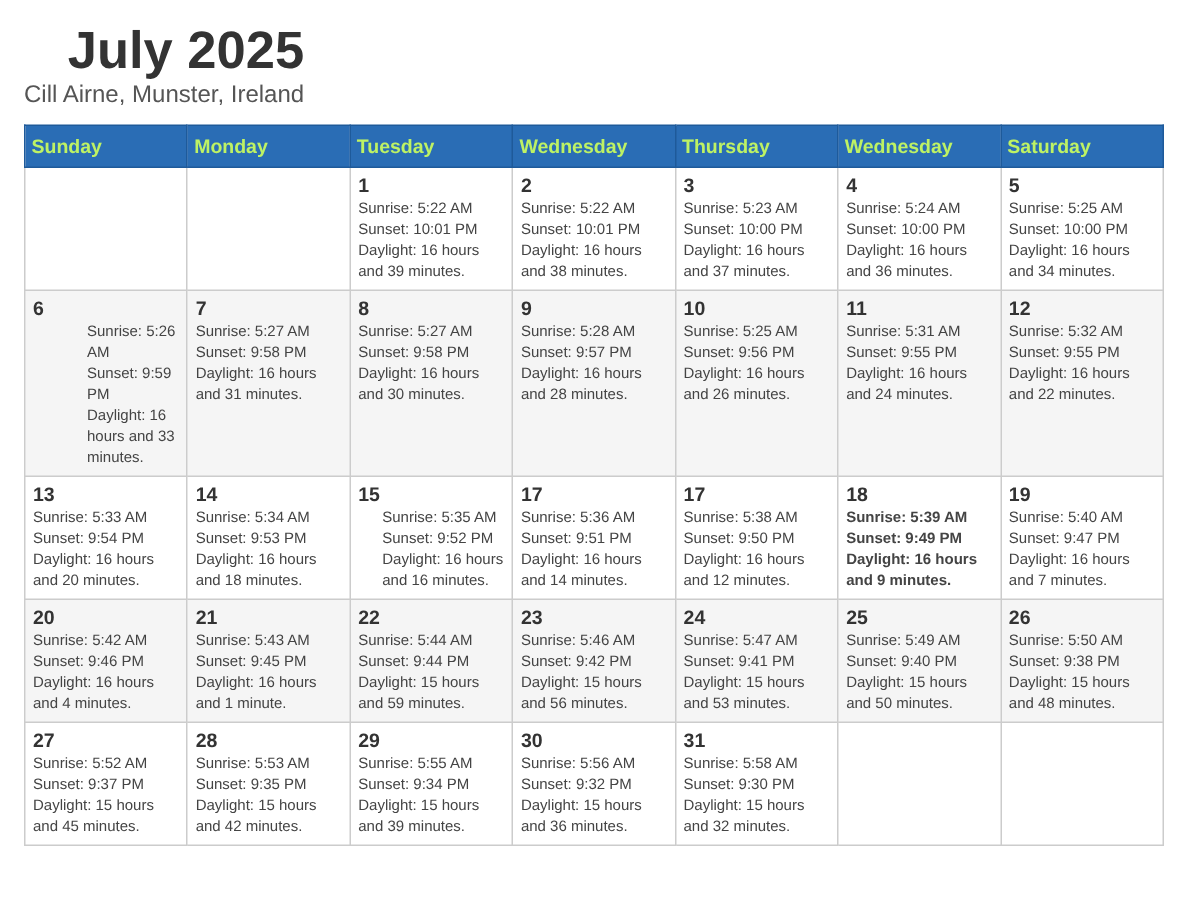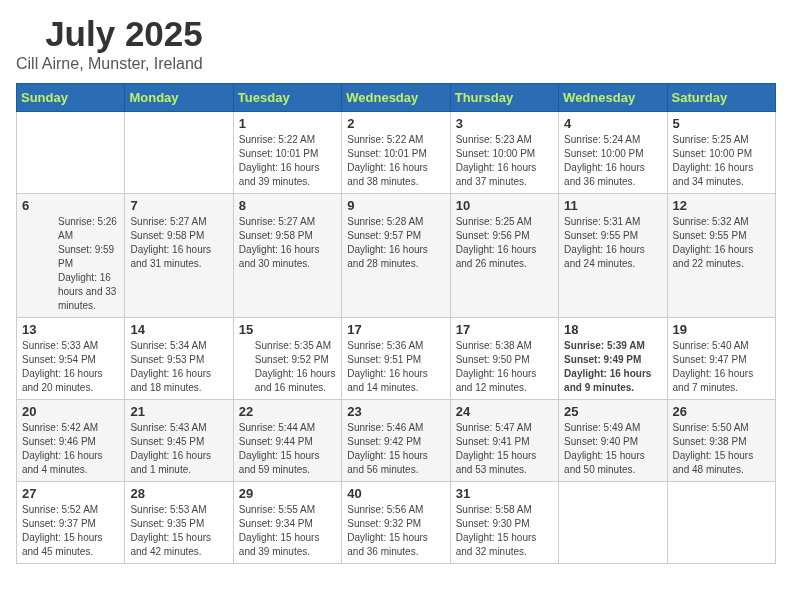--- a/index.html
+++ b/index.html
@@ -278,21 +278,21 @@
 Sunset: 9:35 PM
 Daylight: 15 hours and 42 minutes.</div>
         </td>
         <td>
           <div class="day-number">29</div>
           <div class="day-info" style="white-space: pre-line;">Sunrise: 5:55 AM
 Sunset: 9:34 PM
 Daylight: 15 hours and 39 minutes.</div>
         </td>
         <td>
-          <div class="day-number">40</div>
+          <div class="day-number">30</div>
           <div class="day-info" style="white-space: pre-line;">Sunrise: 5:56 AM
 Sunset: 9:32 PM
 Daylight: 15 hours and 36 minutes.</div>
         </td>
         <td>
           <div class="day-number">31</div>
           <div class="day-info" style="white-space: pre-line;">Sunrise: 5:58 AM
 Sunset: 9:30 PM
 Daylight: 15 hours and 32 minutes.</div>
         </td>

